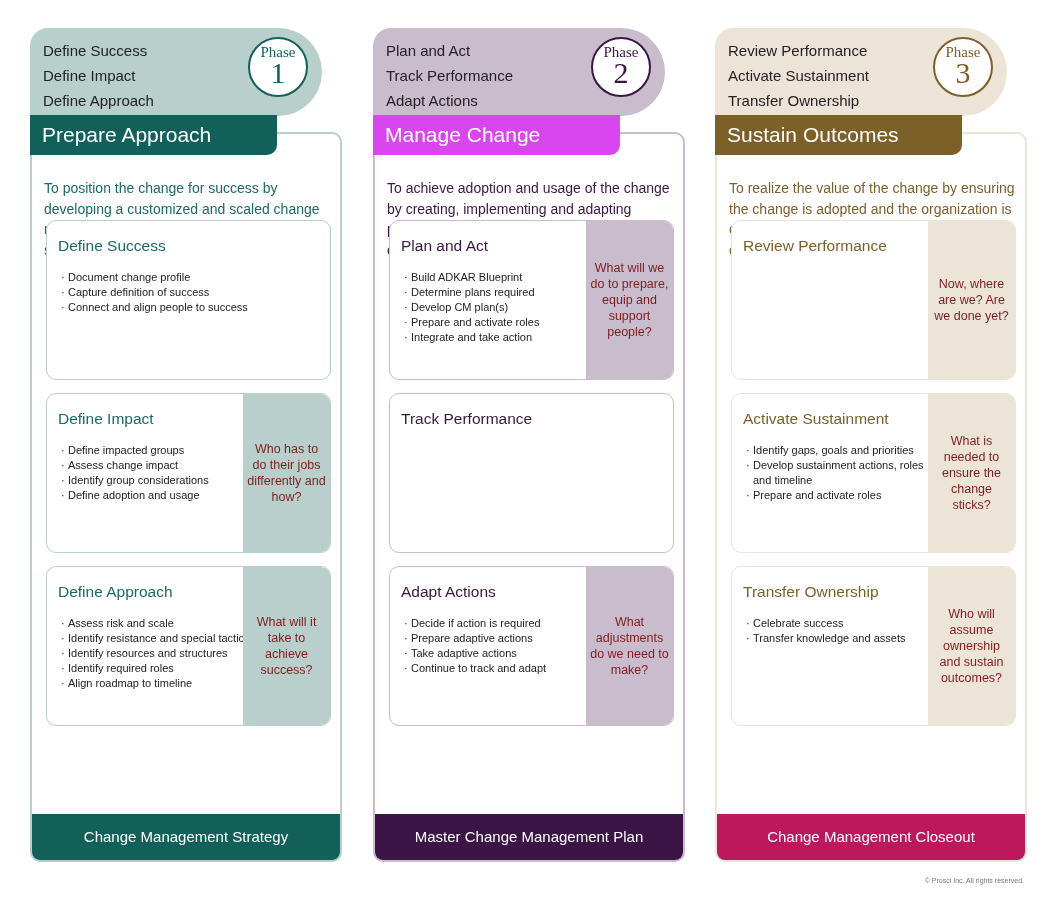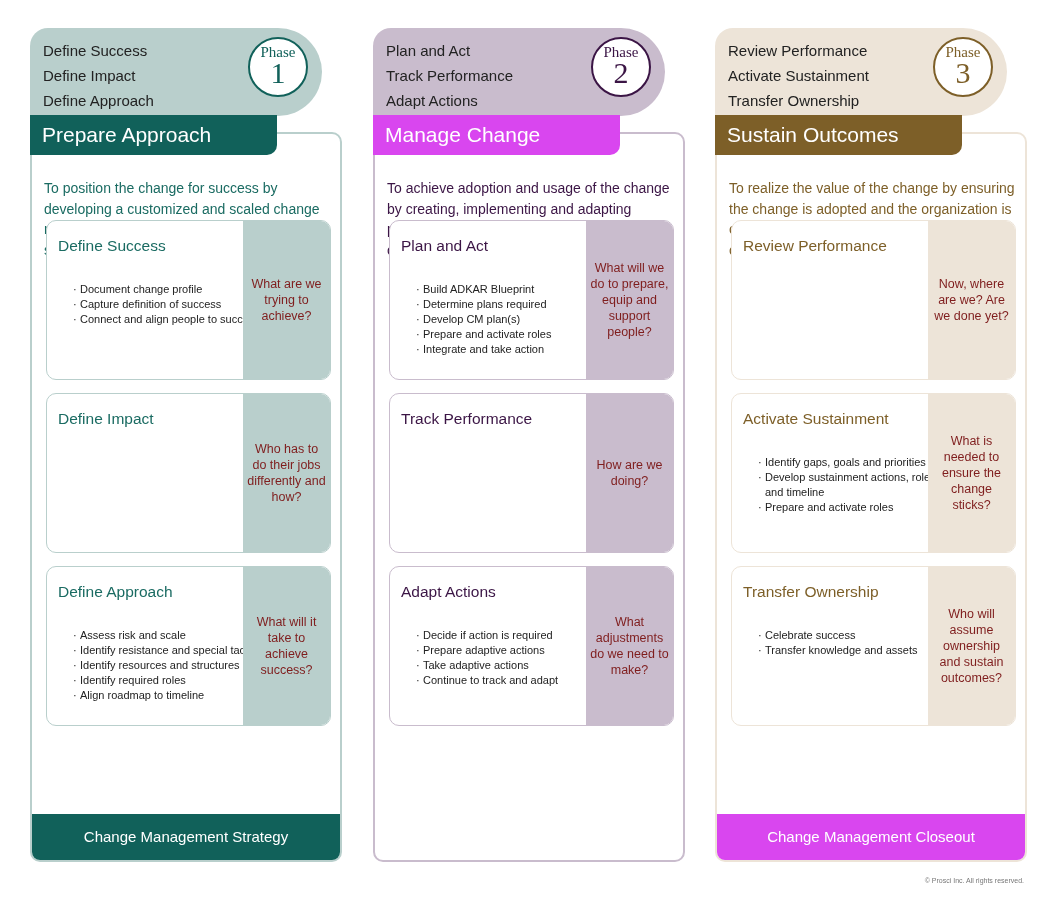--- a/index.html
+++ b/index.html
@@ -10,21 +10,21 @@
   .top li{font-size:15px;line-height:25px;color:#222;}
   .badge{position:absolute;left:218px;top:9px;width:60px;height:60px;border-radius:50%;background:#fff;border:2px solid;box-sizing:border-box;text-align:center;font-family:"Liberation Serif",serif;}
   .badge .pw{font-size:15px;display:block;margin-top:6px;line-height:15px;}
   .badge .pn{font-size:30px;display:block;line-height:26px;}
   .card{position:absolute;left:0;top:104px;width:312px;height:730px;background:#fff;border:2px solid;border-radius:10px;box-sizing:border-box;overflow:hidden;}
   .title{position:absolute;left:0;top:87px;width:247px;height:40px;border-radius:0 0 10px 0;color:#fff;font-size:21px;line-height:40px;padding-left:12px;box-sizing:border-box;z-index:2;}
   .desc{position:absolute;left:12px;top:148px;width:290px;font-size:14px;line-height:20.5px;}
   .step{position:absolute;left:14px;width:285px;height:160px;border:1.5px solid;border-radius:10px;box-sizing:border-box;overflow:hidden;background:#fff;}
   .step .q{position:absolute;right:0;top:0;width:87px;height:100%;display:flex;align-items:center;justify-content:center;text-align:center;font-size:12.5px;line-height:16px;color:#7f1d1d;padding:0 4px;box-sizing:border-box;}
   .step h3{margin:0;position:absolute;left:11px;top:16px;font-weight:normal;font-size:15.5px;}
-  .step ul{list-style:none;margin:16px;padding:0;position:absolute;left:10px;top:45px;width:190px;}
+  .step ul{list-style:none;margin:4px;padding:0;position:absolute;left:10px;top:45px;width:190px;}
   .step li{font-size:11px;line-height:15px;color:#222;padding-left:7px;text-indent:-7px;}
   .step li::before{content:"\00B7";display:inline-block;width:7px;text-indent:0;}
   .footer{position:absolute;left:0;bottom:0;width:100%;height:46px;color:#fff;font-size:15px;line-height:46px;text-align:center;}
   .copy{position:absolute;right:26px;top:877px;font-size:7px;color:#777;}
 </style>
 </head>
 <body>
 
 <div id="root">
     <div class="phase" style="left: 30px;">
@@ -43,24 +43,29 @@
     <div class="card" style="border-color:#b9cfcc">
       <div class="desc" style="color:#1a6b62;top:44px">To position the change for success by developing a customized and scaled change management strategy with the necessary sponsorship and commitment.</div>
       <div style="position:absolute;left:0;top:-104px;width:100%;height:100%;">
           <div class="step" style="top:190px;border-color:#b9cfcc">
       <h3 style="color:#1a6b62">Define Success</h3>
       <ul>
               <li>Document change profile</li>
               <li>Capture definition of success</li>
               <li>Connect and align people to success</li>
             </ul>
-      <div class="q" style="background:#b9cfcc">What are we trying to achieve?</div>
     </div>
           <div class="step" style="top:363px;border-color:#b9cfcc">
       <h3 style="color:#1a6b62">Define Impact</h3>
+      <ul>
+              <li>Define impacted groups</li>
+              <li>Assess change impact</li>
+              <li>Identify group considerations</li>
+              <li>Define adoption and usage</li>
+            </ul>
       <div class="q" style="background:#b9cfcc">Who has to do their jobs differently and how?</div>
     </div>
           <div class="step" style="top:536px;border-color:#b9cfcc">
       <h3 style="color:#1a6b62">Define Approach</h3>
       <ul>
               <li>Assess risk and scale</li>
               <li>Identify resistance and special tactics</li>
               <li>Identify resources and structures</li>
               <li>Identify required roles</li>
               <li>Align roadmap to timeline</li>
@@ -93,33 +98,33 @@
               <li>Build ADKAR Blueprint</li>
               <li>Determine plans required</li>
               <li>Develop CM plan(s)</li>
               <li>Prepare and activate roles</li>
               <li>Integrate and take action</li>
             </ul>
       <div class="q" style="background:#c9bccd">What will we do to prepare, equip and support people?</div>
     </div>
           <div class="step" style="top:363px;border-color:#c9bccd">
       <h3 style="color:#3b1545">Track Performance</h3>
-      <div class="q" style="background:#c9bccd">How are we doing?</div>
     </div>
           <div class="step" style="top:536px;border-color:#c9bccd">
       <h3 style="color:#3b1545">Adapt Actions</h3>
       <ul>
               <li>Decide if action is required</li>
               <li>Prepare adaptive actions</li>
               <li>Take adaptive actions</li>
               <li>Continue to track and adapt</li>
             </ul>
       <div class="q" style="background:#c9bccd">What adjustments do we need to make?</div>
     </div>
         </div>
+      <div class="footer" style="background:#3b1545">Master Change Management Plan</div>
     </div>
     </div>
     <div class="phase" style="left: 715px;">
     <div class="top" style="background:#ede4d8">
       <ul>
           <li>Review Performance</li>
           <li>Activate Sustainment</li>
           <li>Transfer Ownership</li>
         </ul>
       <div class="badge" style="border-color:#7d5f28;color:#7d5f28">
@@ -146,17 +151,17 @@
     </div>
           <div class="step" style="top:536px;border-color:#ede4d8">
       <h3 style="color:#7d5f28">Transfer Ownership</h3>
       <ul>
               <li>Celebrate success</li>
               <li>Transfer knowledge and assets</li>
             </ul>
       <div class="q" style="background:#ede4d8">Who will assume ownership and sustain outcomes?</div>
     </div>
         </div>
-      <div class="footer" style="background:#d946ef">Change Management Closeout</div>
+      <div class="footer" style="background:#be185d">Change Management Closeout</div>
     </div>
     </div>
   </div>
 <div class="copy">© Prosci Inc. All rights reserved.</div>
 
 </body></html>

